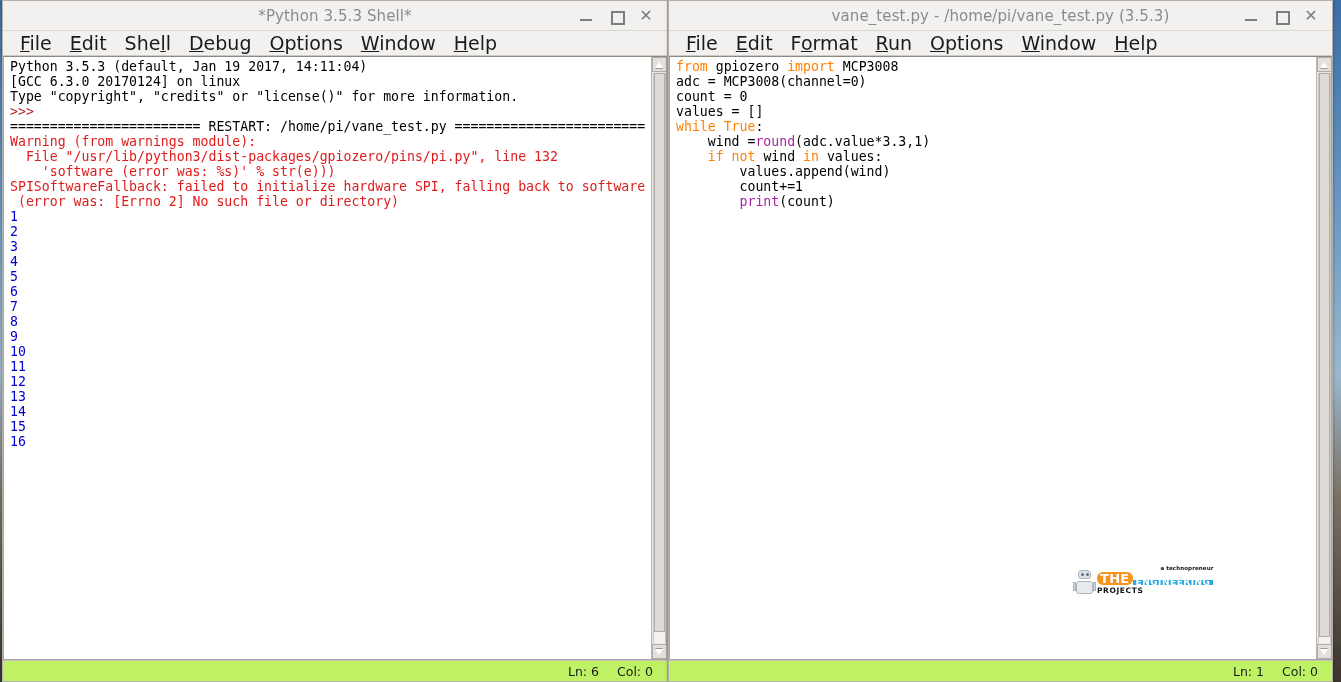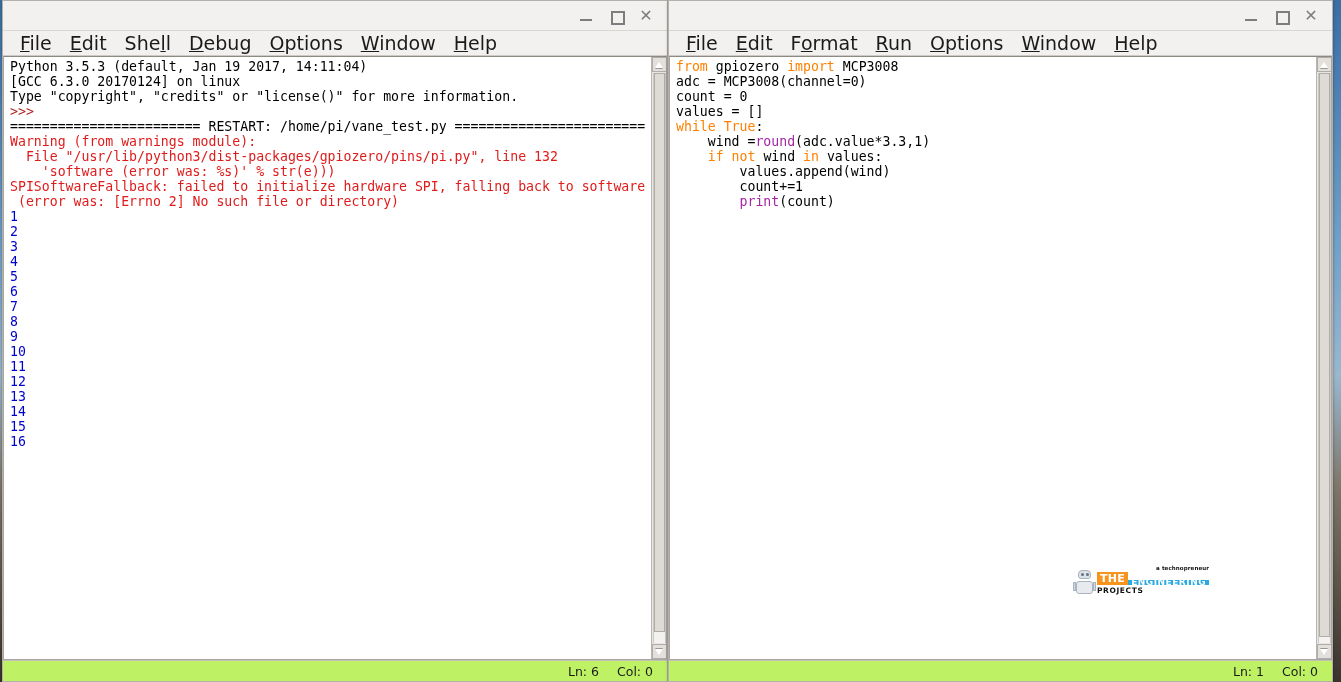--- a/index.html
+++ b/index.html
@@ -229,25 +229,26 @@
     color: #111;
     font-weight: bold;
     letter-spacing: .1px;
     text-align: right;
     font-family: "DejaVu Sans", sans-serif;
     line-height: 6px;
   }
   .logo-mid { display: flex; align-items: stretch; height: 13px; }
   .logo-the {
     background: #f7941e; color: #ffffff;
-    font-size: 11px; font-weight: bold;
+    font-size: 13px; font-weight: bold;
     padding: 0 3px;
     display: flex; align-items: center;
     font-family: "DejaVu Sans", sans-serif;
     letter-spacing: .3px;
+    border-radius: 6px;
   }
   .logo-eng {
     background: #29abe2; color: #ffffff;
     font-size: 9px; font-weight: bold;
     padding: 0 3px;
     display: flex; align-items: center;
     font-family: "DejaVu Sans", sans-serif;
     letter-spacing: .5px;
     margin-top: 8px;
   }
@@ -257,20 +258,21 @@
     font-family: "DejaVu Sans", sans-serif;
     line-height: 9px;
   }
 </style>
 </head>
 <body>
 
 <div class="window" id="shell-window">
 
   <div class="titlebar">
+    <div class="title-text">*Python 3.5.3 Shell*</div>
     <div class="win-controls">
       <div class="wc wc-min"></div>
       <div class="wc wc-max"></div>
       <div class="wc wc-close">✕</div>
     </div>
   </div>
 
   <div class="menubar">
     <div class="menu-item"><span class="mn">F</span>ile</div>
     <div class="menu-item"><span class="mn">E</span>dit</div>
@@ -298,20 +300,21 @@
 
   <div class="statusbar">
     <span class="status-cell">Ln: 6</span>
     <span class="status-cell">Col: 0</span>
   </div>
 </div>
 
 <div class="window" id="editor-window">
 
   <div class="titlebar">
+    <div class="title-text">vane_test.py - /home/pi/vane_test.py (3.5.3)</div>
     <div class="win-controls">
       <div class="wc wc-min"></div>
       <div class="wc wc-max"></div>
       <div class="wc wc-close">✕</div>
     </div>
   </div>
 
   <div class="menubar">
     <div class="menu-item"><span class="mn">F</span>ile</div>
     <div class="menu-item"><span class="mn">E</span>dit</div>

